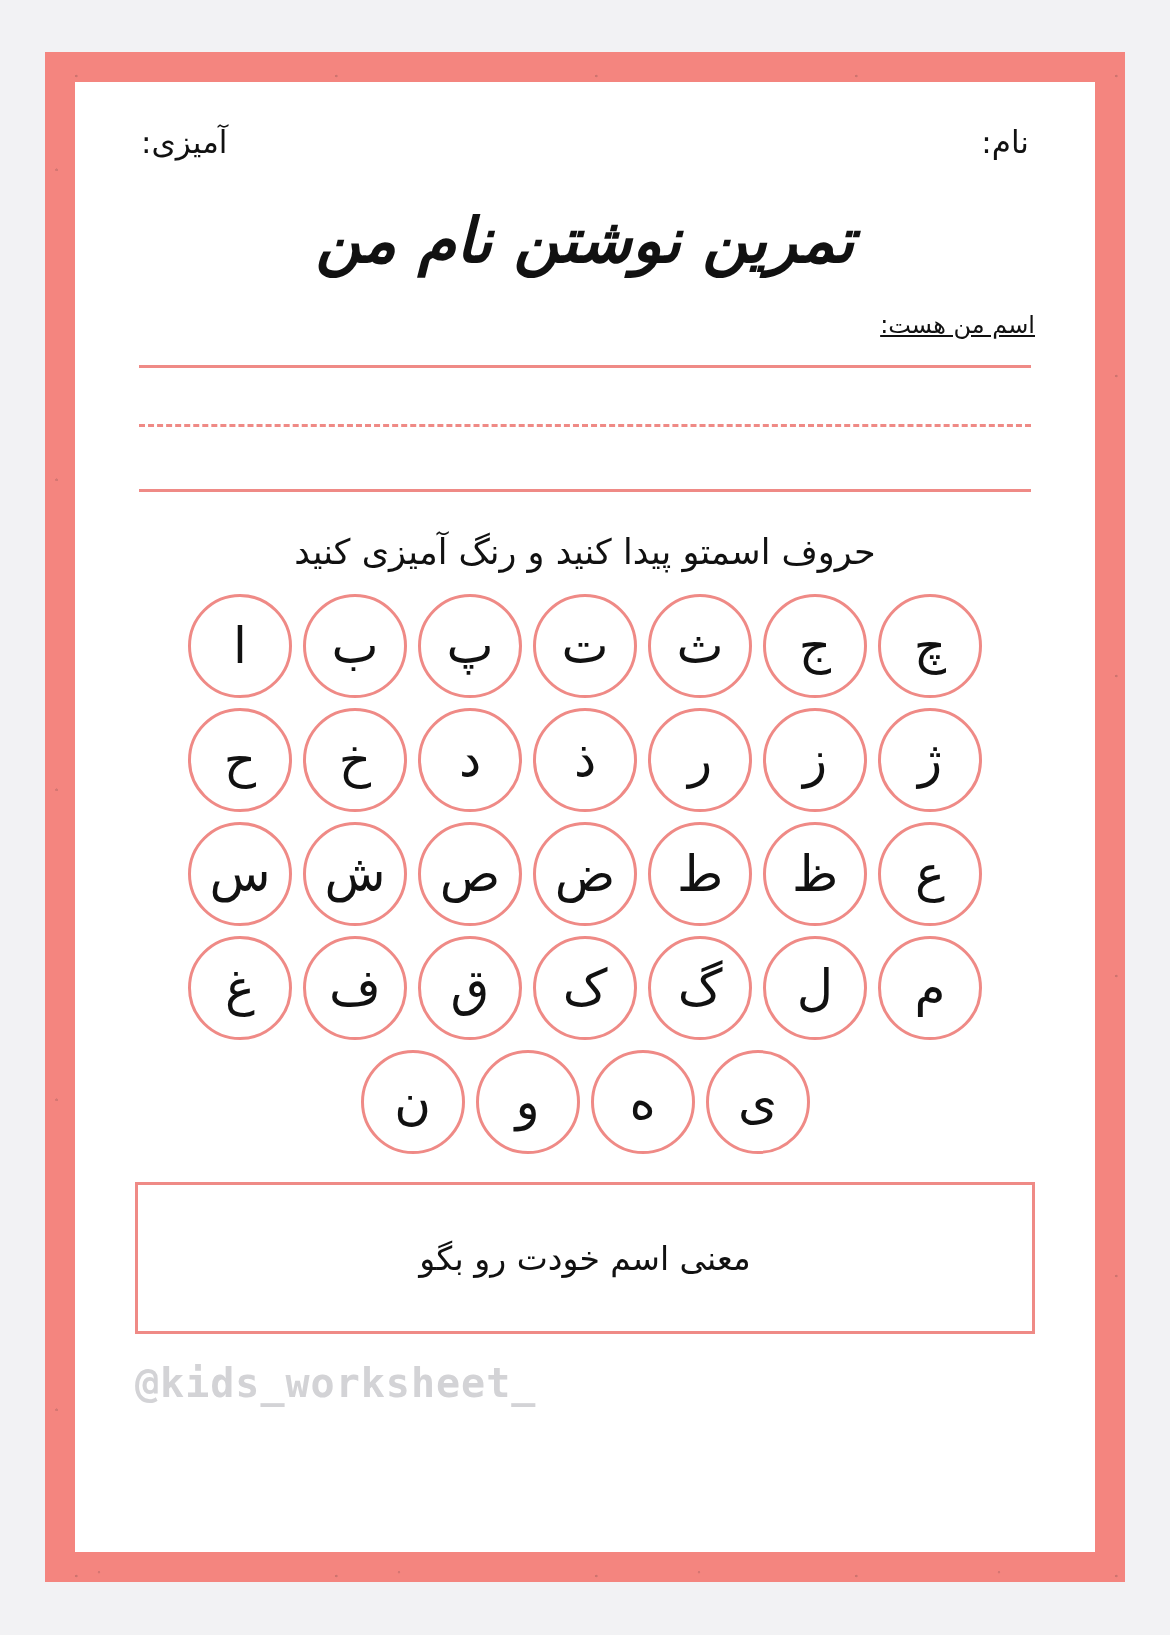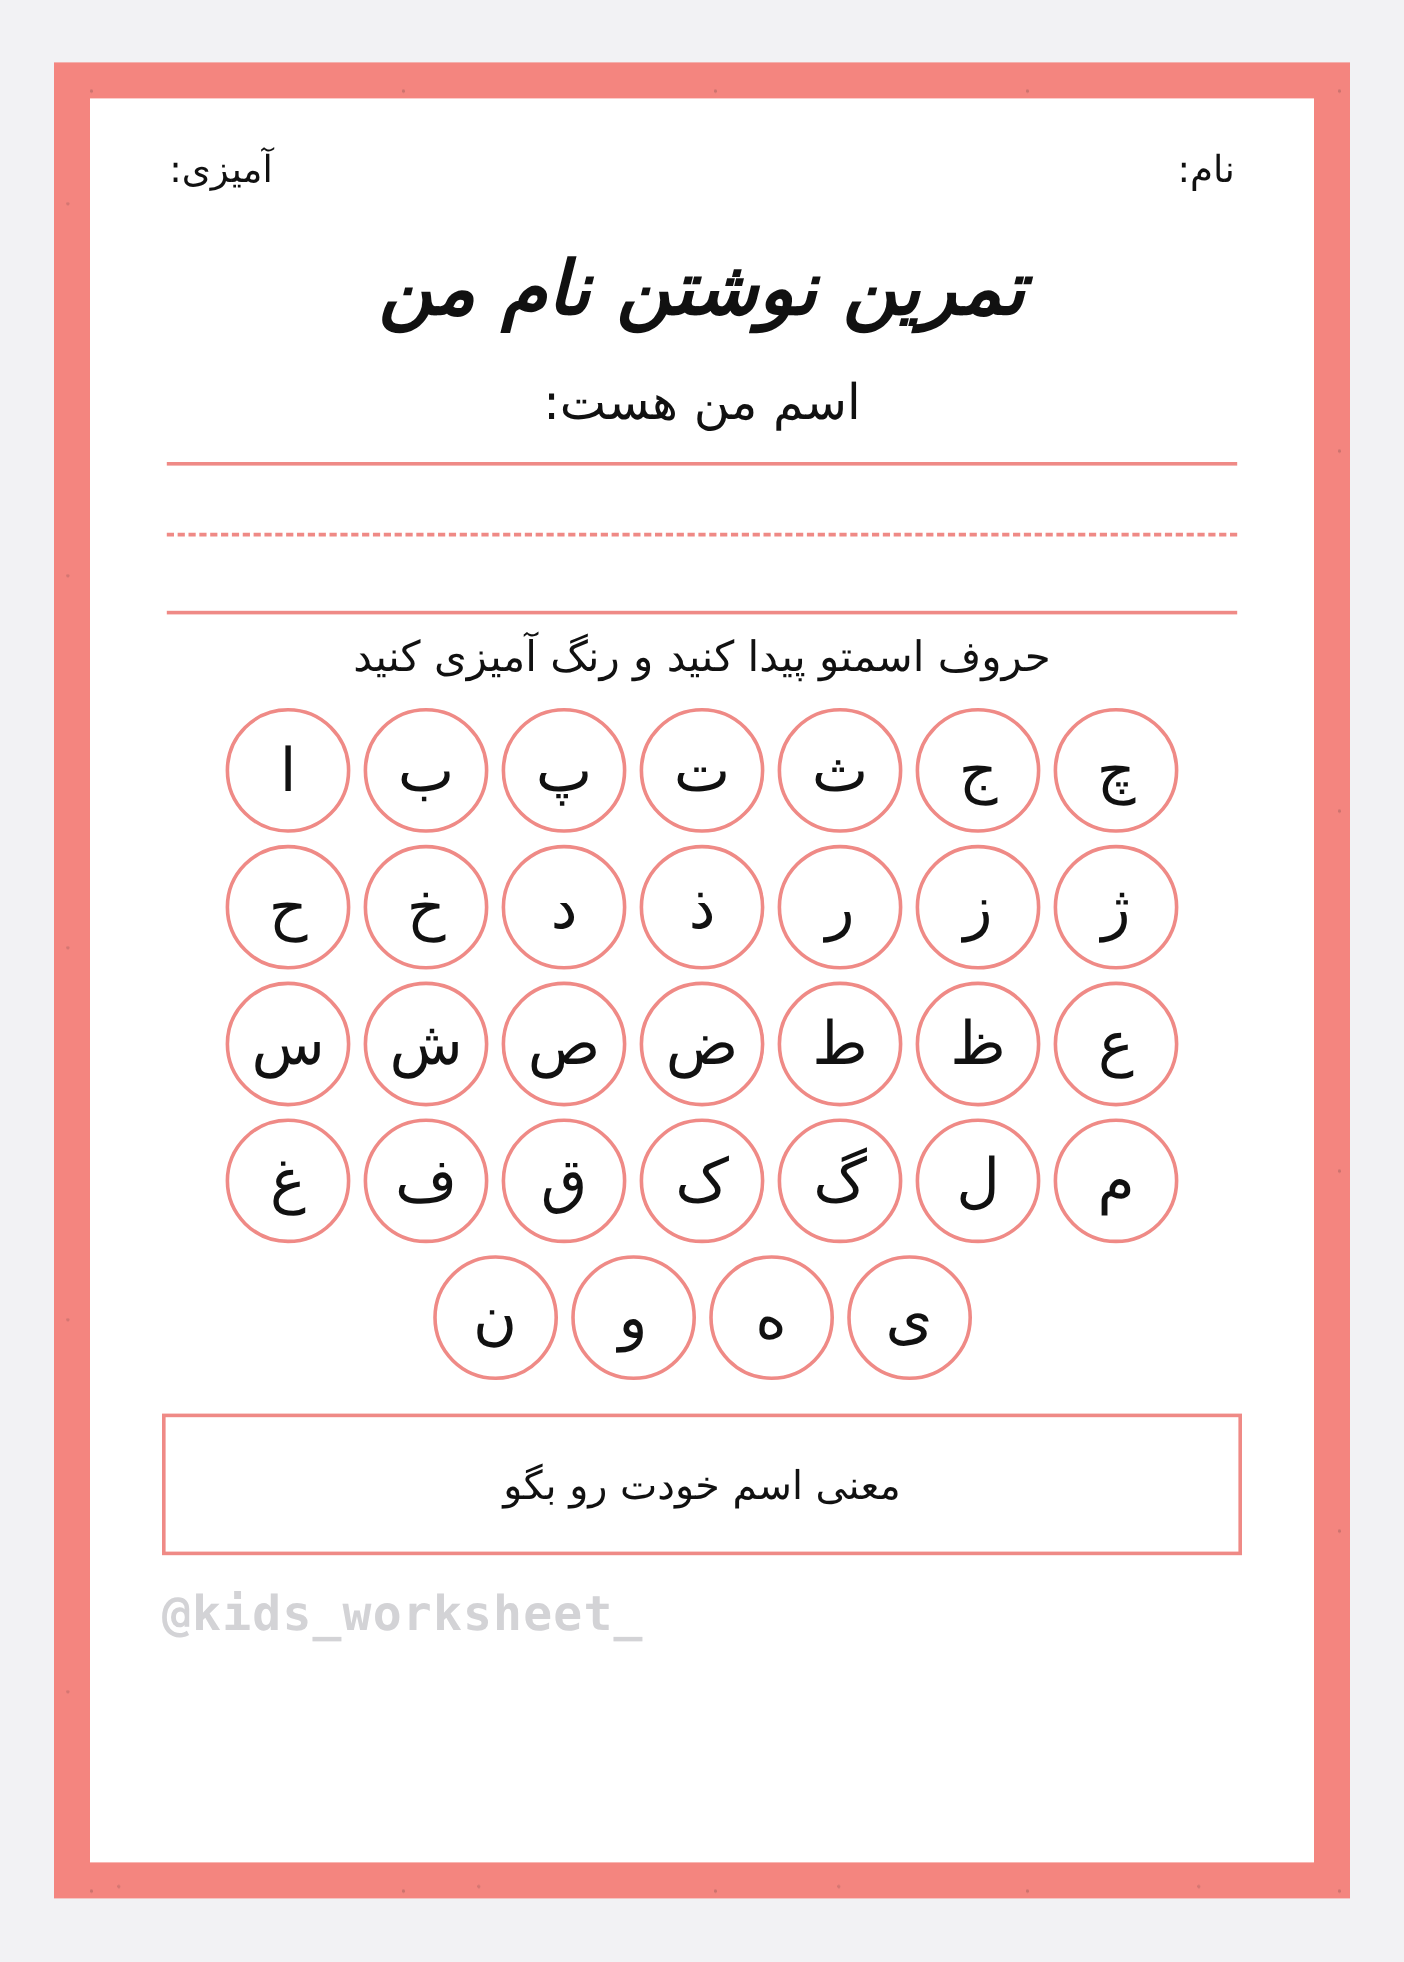--- a/index.html
+++ b/index.html
@@ -69,24 +69,24 @@
     text-align: center;
     font-size: 62px;
     font-weight: bold;
     color: #111;
     margin-top: 44px;
     letter-spacing: 0;
     font-style: italic;
   }
 
   .subtitle {
-    text-align: center;
-    font-size: 41px;
+    font-size: 24px;
     color: #111;
     margin-top: 34px;
+    text-decoration: underline;
   }
 
   .lines {
     margin-top: 26px;
     padding: 0 4px;
   }
   .rule-solid {
     height: 0;
     border-top: 3px solid #ef8a86;
     margin: 0;
@@ -96,21 +96,21 @@
     border-top: 3px dashed #ef8a86;
     margin: 0;
   }
   .gap1 { height: 56px; }
   .gap2 { height: 62px; }
 
   .instruction {
     text-align: center;
     font-size: 35px;
     color: #111;
-    margin-top: 16px;
+    margin-top: 40px;
   }
 
   .letter-grid {
     margin-top: 22px;
     display: flex;
     flex-direction: column;
     align-items: center;
     gap: 10px;
   }
   .letter-row {
@@ -130,21 +130,21 @@
     font-size: 50px;
     color: #111;
     box-sizing: border-box;
     background: #fff;
     line-height: 1;
   }
 
   .meaning-box {
     margin-top: 28px;
     border: 3px solid #ef8a86;
-    height: 118px;
+    height: 152px;
     display: flex;
     align-items: center;
     justify-content: center;
     font-size: 33px;
     color: #111;
     box-sizing: border-box;
   }
 
   .watermark {
     text-align: left;

